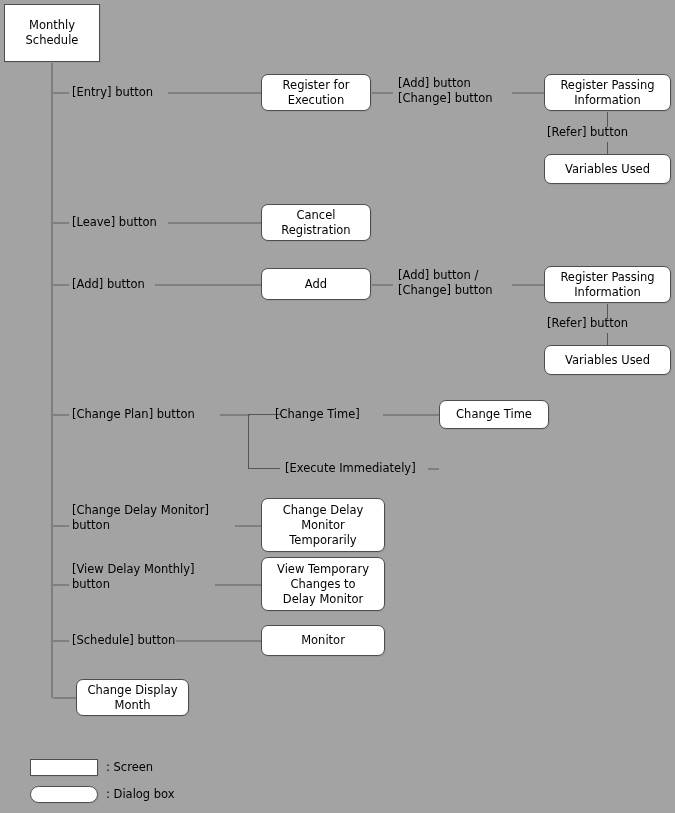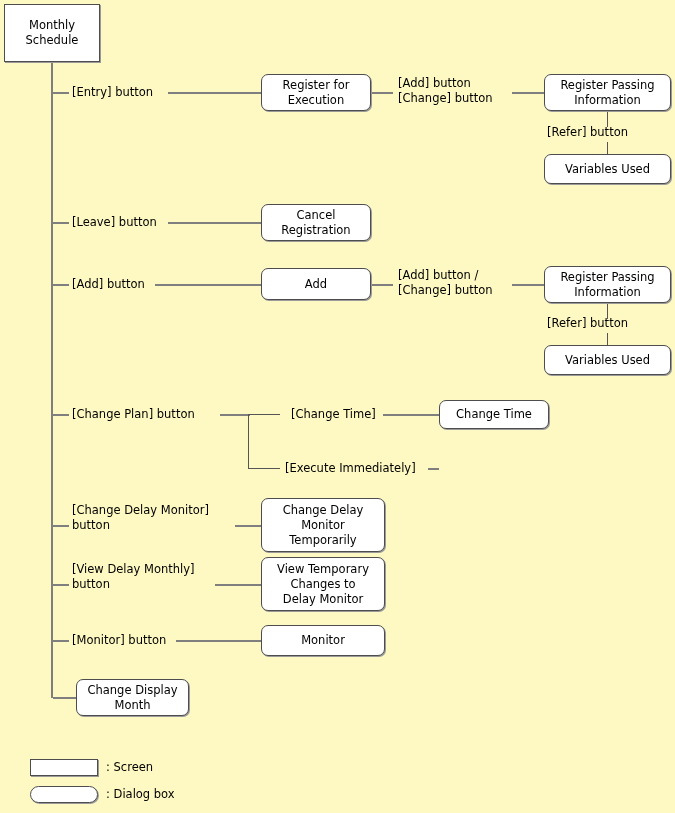--- a/index.html
+++ b/index.html
@@ -9,21 +9,21 @@
     background: #ffffff;
   }
   body {
     font-family: "DejaVu Sans", "Liberation Sans", sans-serif;
     color: #000000;
   }
   #canvas {
     position: relative;
     width: 675px;
     height: 813px;
-    background: #fef9c3;
+    background: #a3a3a3;
     overflow: hidden;
   }
 
   
   .node {
     position: absolute;
     box-sizing: border-box;
     display: flex;
     align-items: center;
     justify-content: center;
@@ -165,21 +165,21 @@
   </div>
 
   <div class="hline" style="left:53px; top:414px; width:16px;"></div>
   <div class="edge-label" style="left:72px; top:407px;">[Change Plan] button</div>
 
   <div class="hline" style="left:220px; top:414px; width:30px;"></div>
   <div class="vline thin" style="left:248px; top:414px; height:54px;"></div>
   <div class="hline thin" style="left:248px; top:414px; width:32px;"></div>
   <div class="hline thin" style="left:248px; top:468px; width:32px;"></div>
 
-  <div class="edge-label" style="left:291px; top:407px;">[Change Time]</div>
+  <div class="edge-label" style="left:275px; top:407px;">[Change Time]</div>
   <div class="hline" style="left:383px; top:414px; width:56px;"></div>
 
   <div class="node dialog" style="left:439px; top:400px; width:110px; height:29px;">
     <span>Change Time</span>
   </div>
 
   <div class="edge-label" style="left:285px; top:461px;">[Execute Immediately]</div>
   <div class="hline" style="left:428px; top:468px; width:11px;"></div>
 
 
@@ -199,21 +199,21 @@
 button</div>
   <div class="hline" style="left:215px; top:584px; width:46px;"></div>
 
   <div class="node dialog" style="left:261px; top:557px; width:124px; height:54px;">
     <span style="white-space: pre-line;">View Temporary
 Changes to
 Delay Monitor</span>
   </div>
 
   <div class="hline" style="left:53px; top:640px; width:16px;"></div>
-  <div class="edge-label" style="left:72px; top:633px;">[Monitor] button</div>
+  <div class="edge-label" style="left:72px; top:633px;">[Schedule] button</div>
   <div class="hline" style="left:176px; top:640px; width:85px;"></div>
 
   <div class="node dialog" style="left:261px; top:625px; width:124px; height:31px;">
     <span>Monitor</span>
   </div>
 
   <div class="hline" style="left:53px; top:697px; width:24px;"></div>
 
   <div class="node dialog" style="left:76px; top:679px; width:113px; height:37px;">
     <span style="white-space: pre-line;">Change Display

